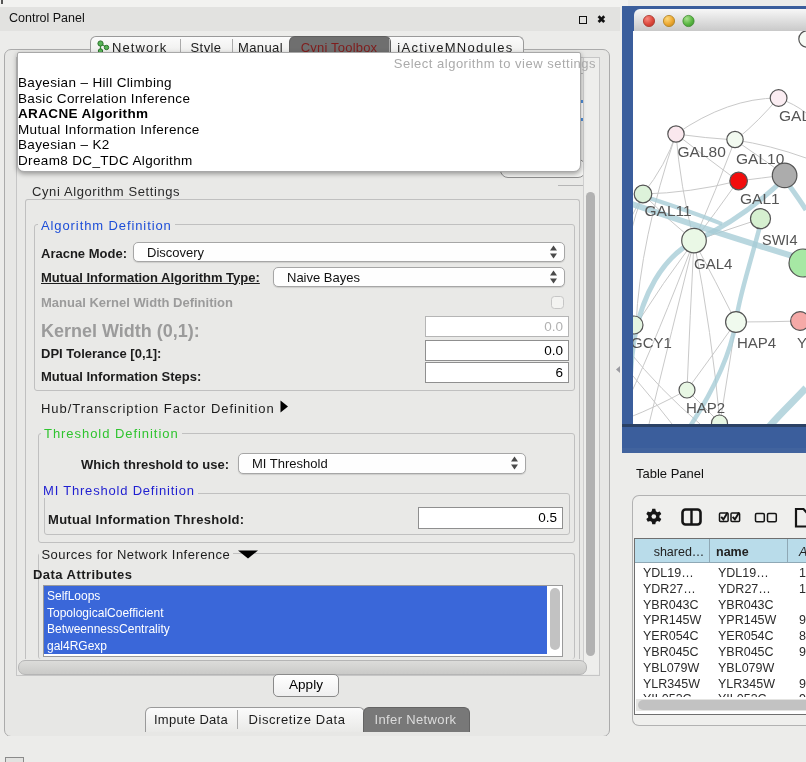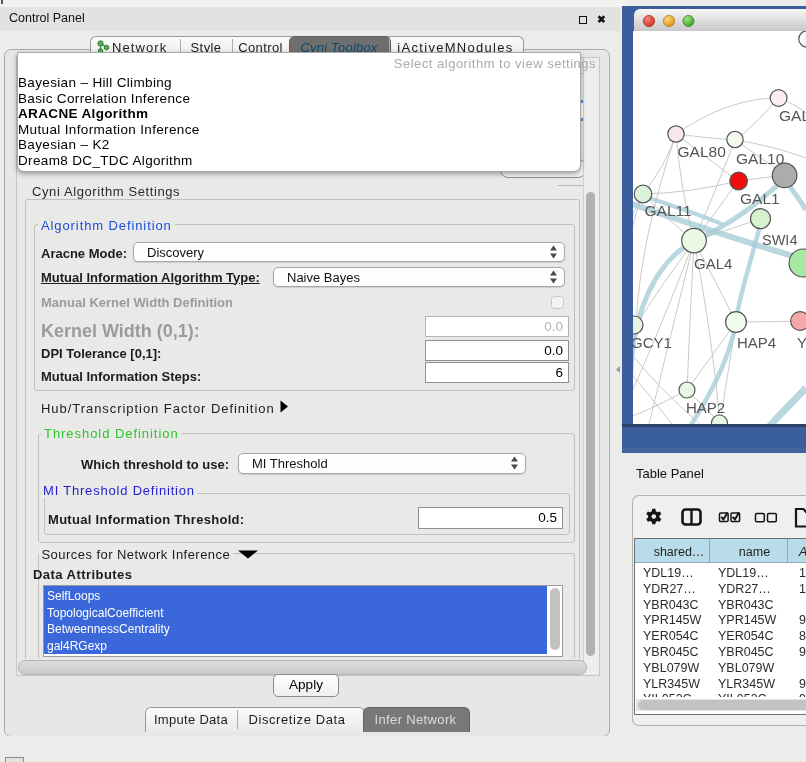--- a/index.html
+++ b/index.html
@@ -40,22 +40,22 @@
 <div class="abs" style="left:389px;top:39px;width:1px;height:17px;background:#aaa;"></div>
 <svg class="abs" style="left:97px;top:40px;" width="13" height="14" viewBox="0 0 13 14">
   <line x1="3.5" y1="3.5" x2="9" y2="7" stroke="#3c8a3c" stroke-width="1.2"></line>
   <line x1="3.5" y1="3.5" x2="3.5" y2="10.5" stroke="#3c8a3c" stroke-width="1.2"></line>
   <circle cx="3.5" cy="3.5" r="2.6" fill="#58b558" stroke="#2c722c" stroke-width="1"></circle>
   <circle cx="9.5" cy="7.5" r="2.2" fill="#58b558" stroke="#2c722c" stroke-width="1"></circle>
   <circle cx="3.5" cy="11" r="2.2" fill="#58b558" stroke="#2c722c" stroke-width="1"></circle>
 </svg>
 <div class="lbl" style="left:112px;top:40px;font-size:13px;letter-spacing:1.1px;">Network</div>
 <div class="lbl" style="left:180px;top:40px;width:52px;text-align:center;font-size:13px;letter-spacing:0.4px;">Style</div>
-<div class="lbl" style="left:232px;top:40px;width:57px;text-align:center;font-size:13px;letter-spacing:0.4px;">Control</div>
-<div class="lbl" style="left:289px;top:40px;width:100px;text-align:center;font-size:13px;letter-spacing:0.2px;color:#0c4a6e;font-style:italic;">Cyni Toolbox</div>
+<div class="lbl" style="left:232px;top:40px;width:57px;text-align:center;font-size:13px;letter-spacing:0.4px;">Manual</div>
+<div class="lbl" style="left:289px;top:40px;width:100px;text-align:center;font-size:13px;letter-spacing:0.2px;color:#7f1d1d;">Cyni Toolbox</div>
 <div class="lbl" style="left:389px;top:40px;width:133px;text-align:center;font-size:13px;letter-spacing:1.3px;">jActiveMNodules</div>
 
 <div class="abs" style="left:500px;top:159px;width:84px;height:17px;background:#f4f4f2;border:1.5px solid #8f8f8f;border-radius:8px;"></div>
 <div class="abs" style="left:558px;top:73px;width:35px;height:111px;border:1px solid #b5b5b5;border-left:none;"></div>
 <div class="abs" style="left:574px;top:100px;width:13px;height:15px;background:#fff;border:3px solid #4f8fdc;border-left:none;border-radius:0 7px 7px 0;"></div>
 
 <div class="gbox" style="left:25px;top:199px;width:553px;height:459px;border-bottom:none;border-radius:3px 3px 0 0;"></div>
 <div class="glab" style="left:29px;top:184px;color:#2a2a2a;letter-spacing:0.6px;">Cyni Algorithm Settings</div>
 
 <div class="gbox" style="left:34px;top:224px;width:539px;height:164.5px;"></div>
@@ -283,21 +283,21 @@
     <rect x="123.5" y="7.6" width="8.8" height="8.2" rx="1.2"></rect>
   </g>
   <path d="M152 3 h7.5 l4.5 5 v12.5 h-12 z" fill="none" stroke="#151515" stroke-width="2.2"></path>
 </svg>
 
 <div class="abs" style="left:634px;top:537.5px;width:172px;height:177px;background:#fff;border:1px solid #6f6f6f;border-right:none;box-sizing:border-box;"></div>
 <div class="abs" style="left:635px;top:539px;width:171px;height:23px;background:#b9dcea;border-bottom:1px solid #8fa8b5;"></div>
 <div class="abs" style="left:708.5px;top:539px;width:1px;height:23px;background:#8fa8b5;"></div>
 <div class="abs" style="left:786.5px;top:539px;width:1px;height:23px;background:#8fa8b5;"></div>
 <div class="lbl" style="left:643px;top:545px;width:72px;text-align:center;font-size:12.5px;color:#222;">shared…</div>
-<div class="lbl" style="left:716px;top:545px;width:77px;text-align:center;font-size:12.5px;color:#222;">name</div>
+<div class="lbl" style="left:716px;top:545px;width:77px;text-align:left;font-size:12.5px;color:#222;font-weight:bold;">name</div>
 <div class="lbl" style="left:799px;top:545px;font-size:12.5px;color:#222;font-style:italic;">A</div>
 <div class="lbl" style="left:643px;top:566px;font-size:12.5px;color:#2b2b2b;line-height:15.8px;">YDL19…<br>YDR27…<br>YBR043C<br>YPR145W<br>YER054C<br>YBR045C<br>YBL079W<br>YLR345W<br>YIL053C</div>
 <div class="lbl" style="left:718px;top:566px;font-size:12.5px;color:#2b2b2b;line-height:15.8px;">YDL19…<br>YDR27…<br>YBR043C<br>YPR145W<br>YER054C<br>YBR045C<br>YBL079W<br>YLR345W<br>YIL053C</div>
 <div class="lbl" style="left:799px;top:566px;font-size:12.5px;color:#2b2b2b;line-height:15.8px;">13<br>12<br>&nbsp;<br>9.3<br>8.2<br>9.1<br>&nbsp;<br>9.4<br>9.2</div>
 
 <div class="abs" style="left:636px;top:697px;width:170px;height:17px;background:#fff;"></div>
 <div class="abs" style="left:636px;top:699px;width:170px;height:12px;background:#e4e4e2;"></div>
 <div class="abs" style="left:638px;top:700px;width:168px;height:10px;background:#c2c2c2;border-radius:5px 0 0 5px;"></div>
 
 <div class="abs" style="left:0px;top:755px;width:0px;height:0px;"></div>

